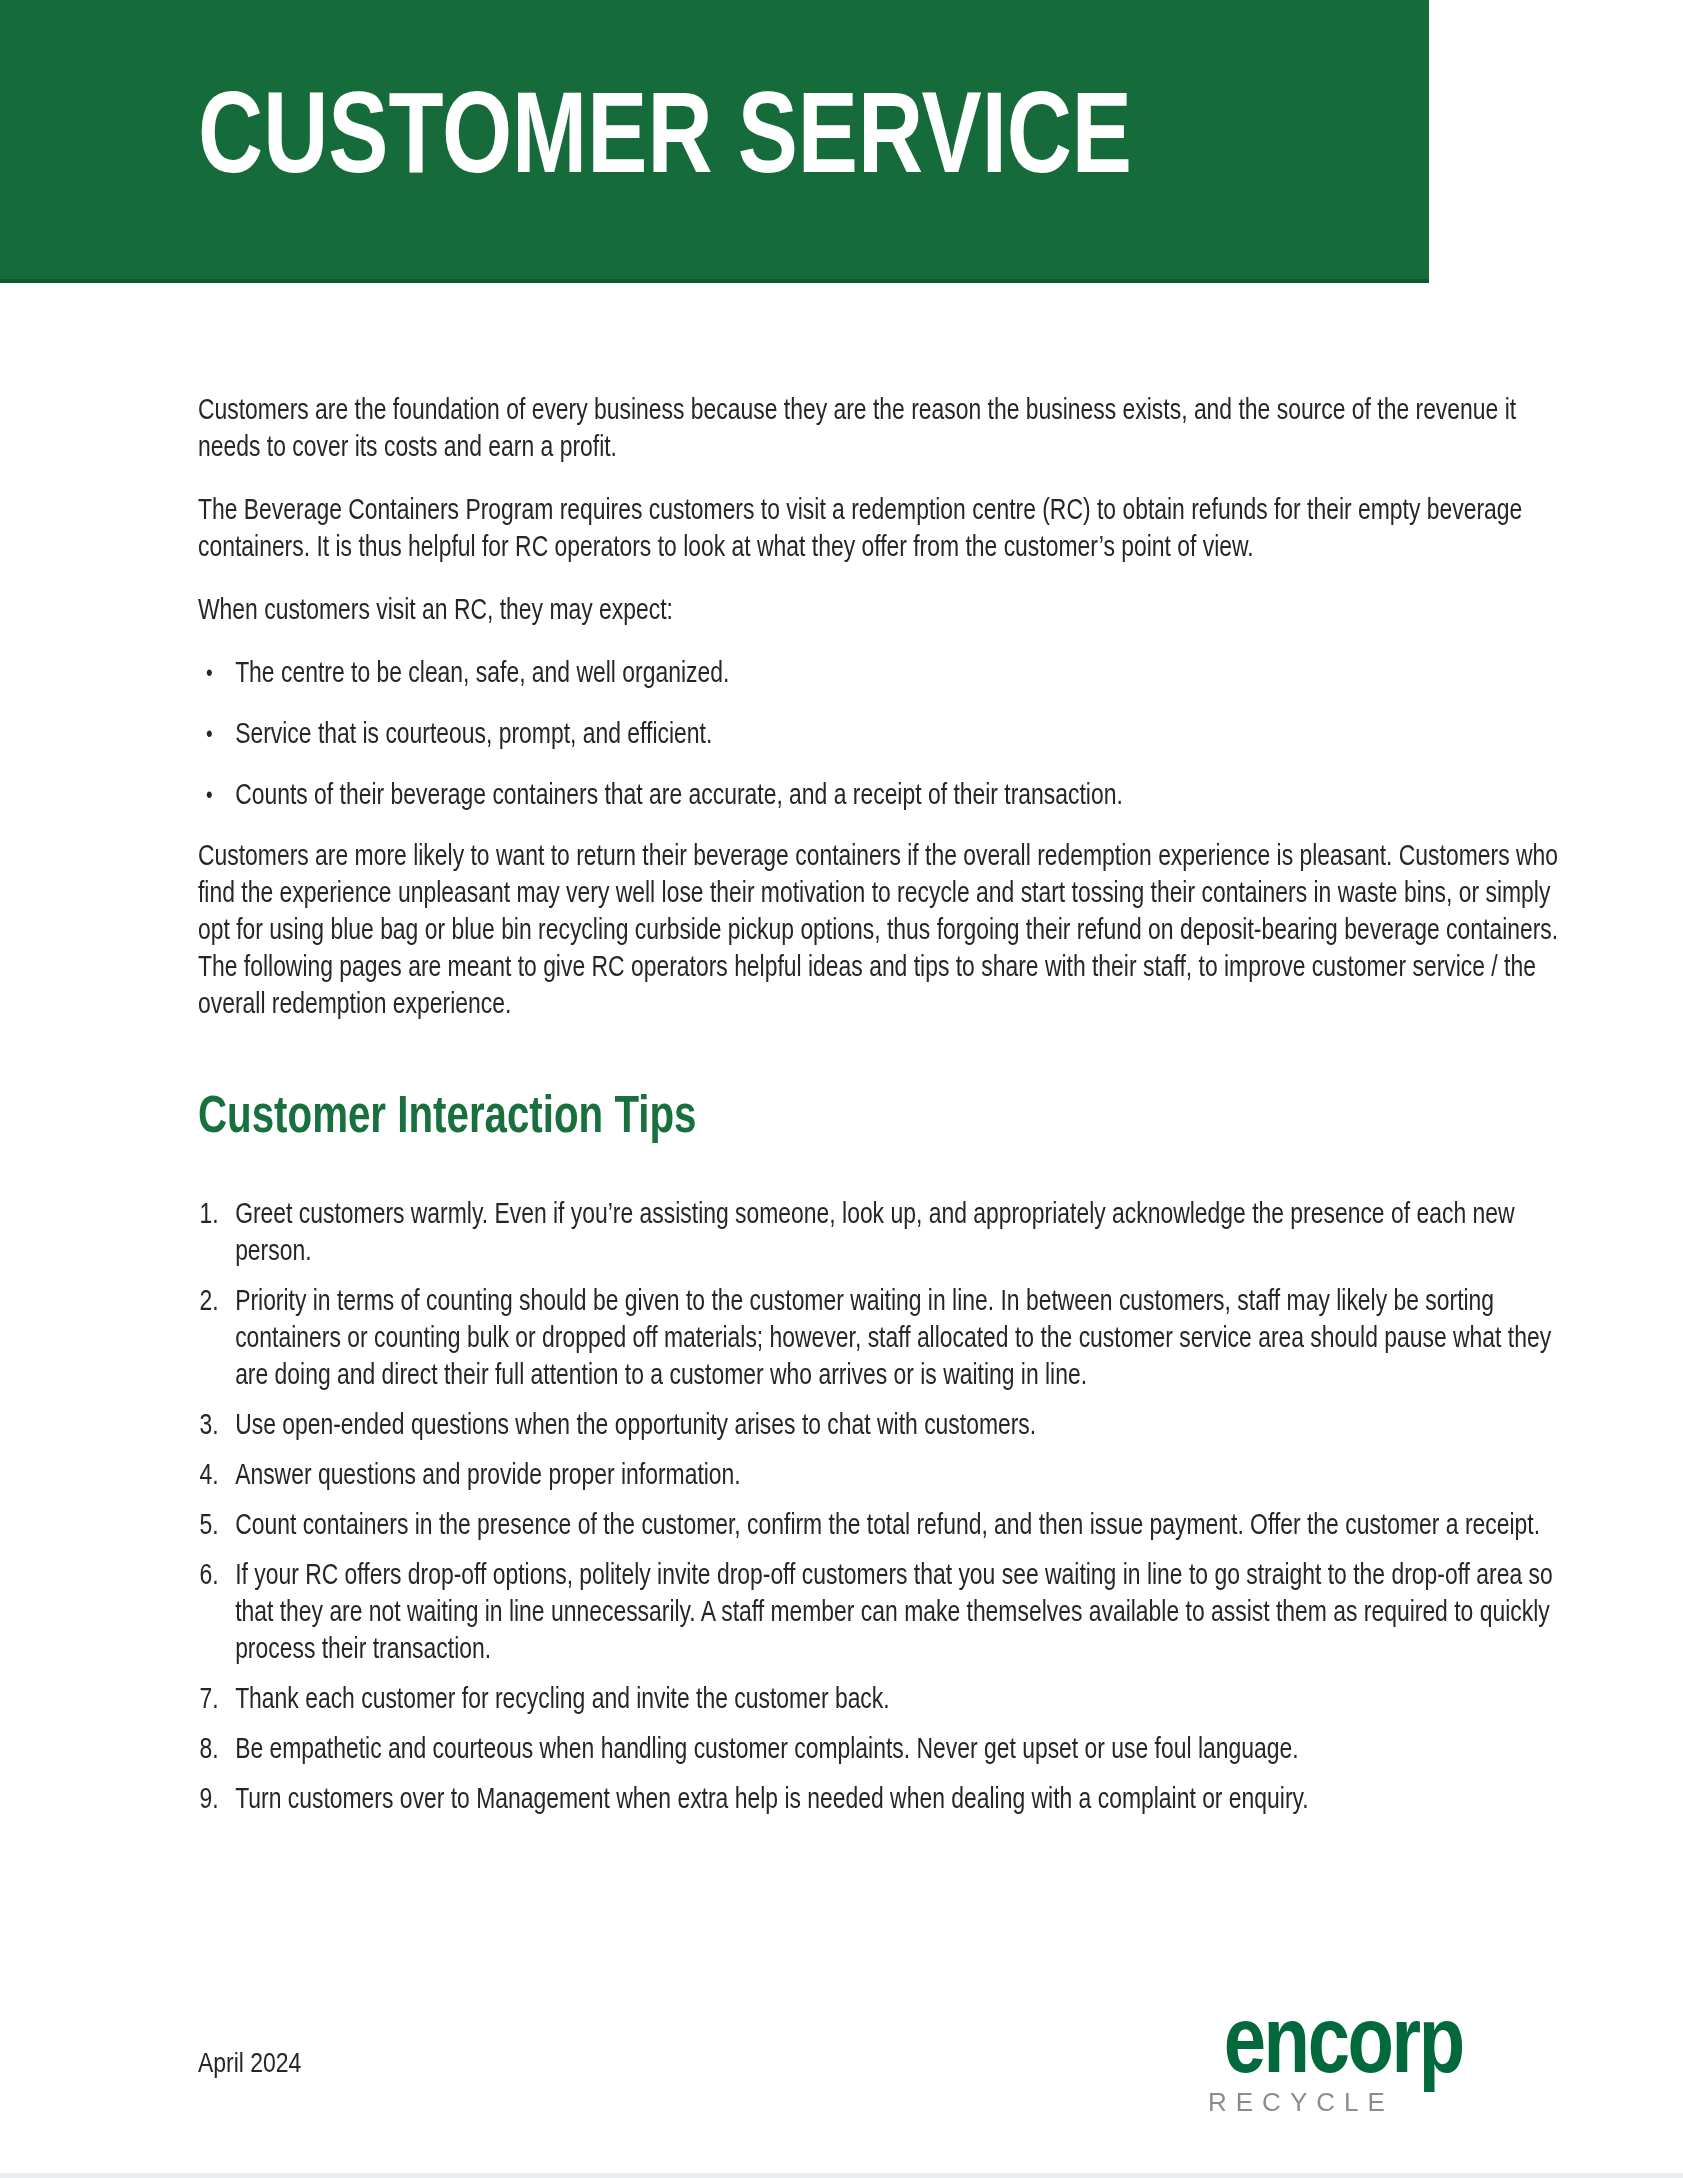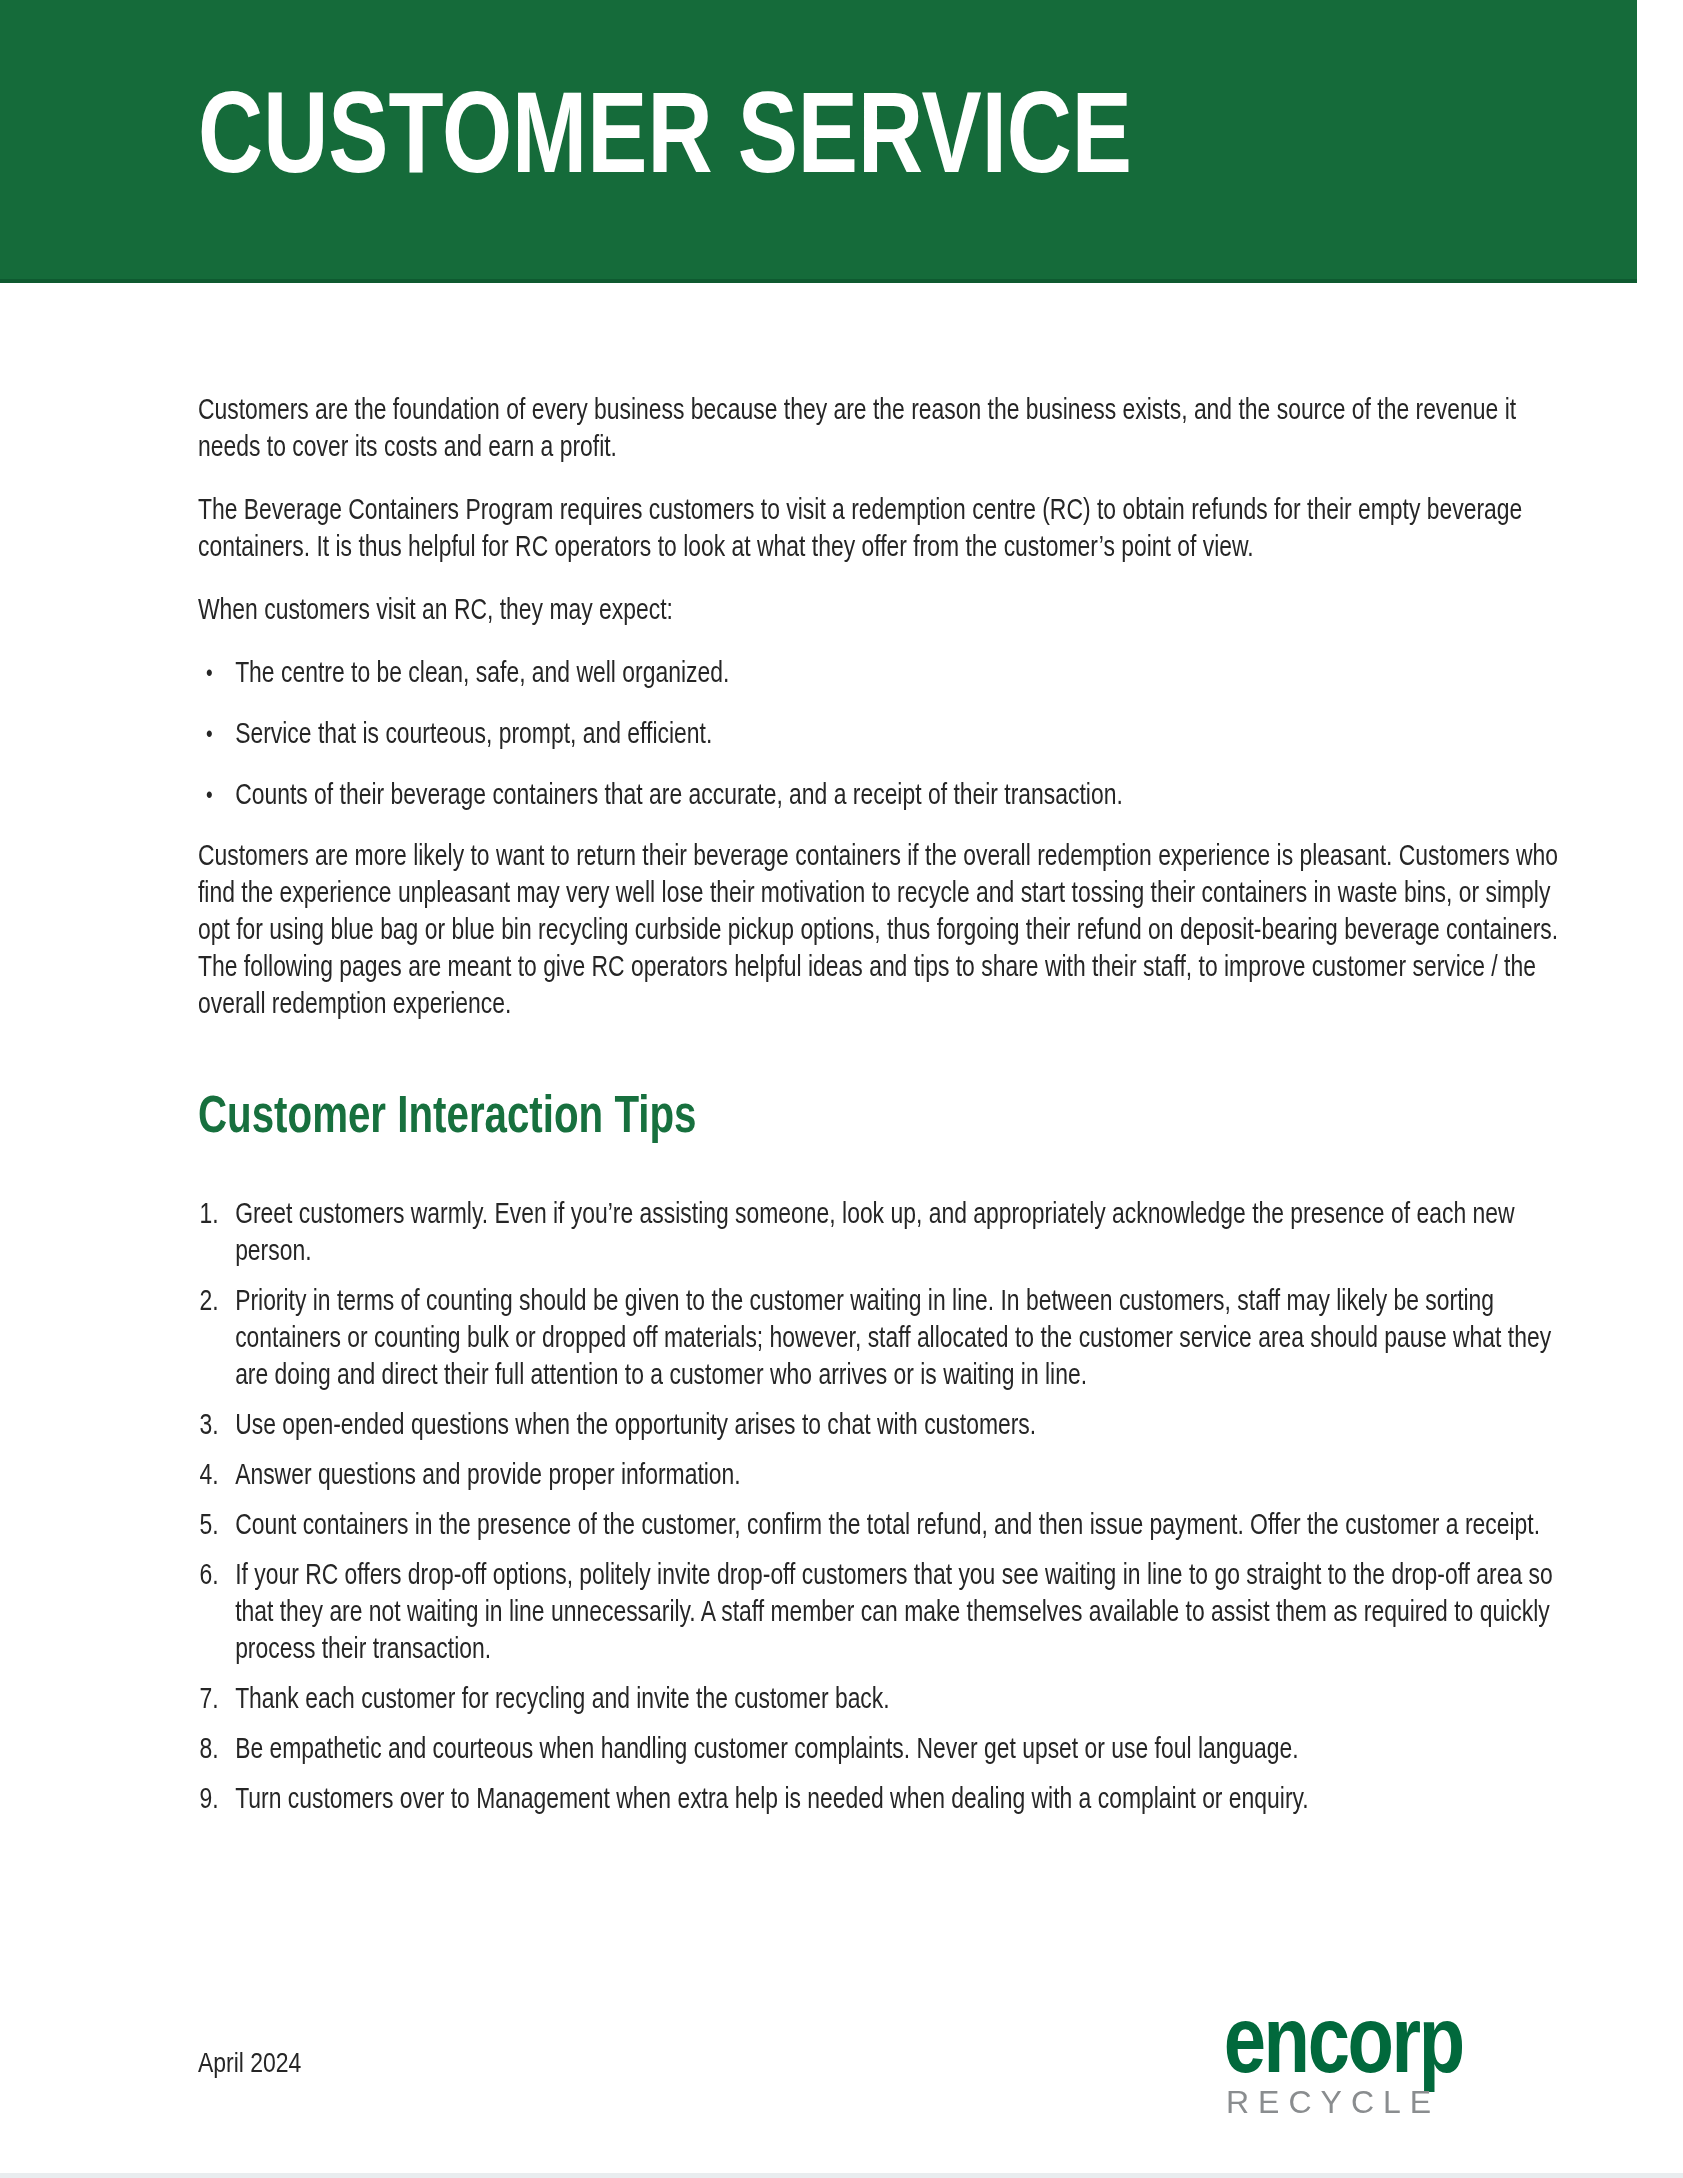--- a/index.html
+++ b/index.html
@@ -2,21 +2,21 @@
 <html><head>
 <meta charset="utf-8">
 <style>
   html,body { margin:0; padding:0; background:#ffffff; }
   .page {
     position:relative; width:1683px; height:2178px; background:#ffffff;
     overflow:hidden; font-family:"Liberation Sans", sans-serif;
   }
   
   .banner {
-    position:absolute; top:0; left:0; width:1637px; height:279px;
+    position:absolute; top:0; left:0; width:1429px; height:279px;
     background:#156B3A; border-bottom:4px solid #0e5a30;
   }
   .banner h1 {
     position:absolute; left:198px; top:75px; margin:0;
     color:#ffffff; font-size:97px; font-weight:bold; line-height:1;
     letter-spacing:0px; white-space:nowrap;
     transform:scale(0.93,1.18); transform-origin:left top;
   }
   
   .content {
@@ -57,21 +57,21 @@
     font-weight:bold; color:#ffffff; font-size:85px; line-height:139px;
     letter-spacing:-6px; transform:scaleX(0.92); transform-origin:center;
   }
   .logo-word {
     position:absolute; right:129px; top:12px; margin:0;
     font-size:95px; font-weight:bold; color:#01693C; line-height:1;
     letter-spacing:-3px; white-space:nowrap;
     transform:scaleX(0.8); transform-origin:right top;
   }
   .logo-tagline {
-    position:absolute; left:20px; top:105px; font-size:32px;
+    position:absolute; left:2px; top:105px; font-size:26px;
     color:#8A8D8F; letter-spacing:9px; white-space:nowrap; line-height:34px;
   }
   
   .page-edge { position:absolute; left:0; bottom:0; width:1683px; height:5px; background:#e9edef; }
 </style>
 </head>
 <body>
 
 <div class="page">
 

